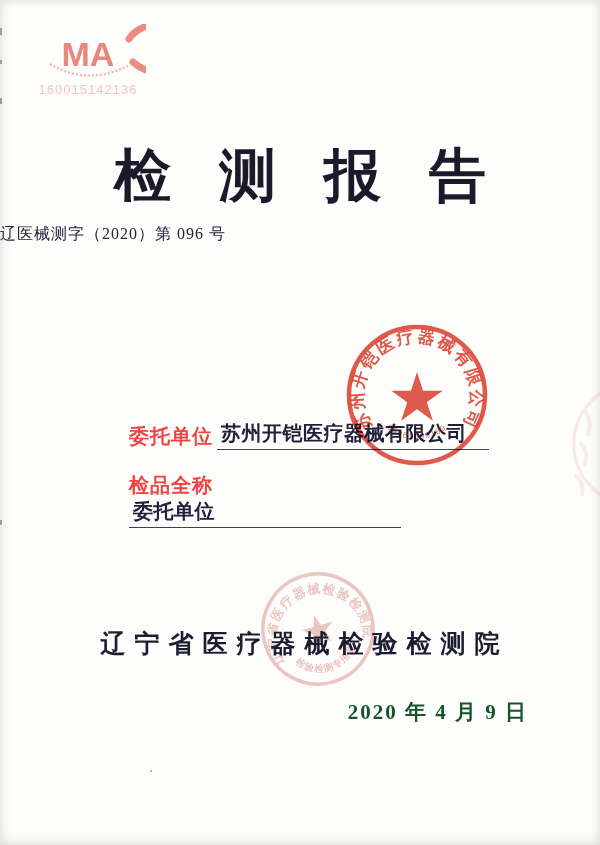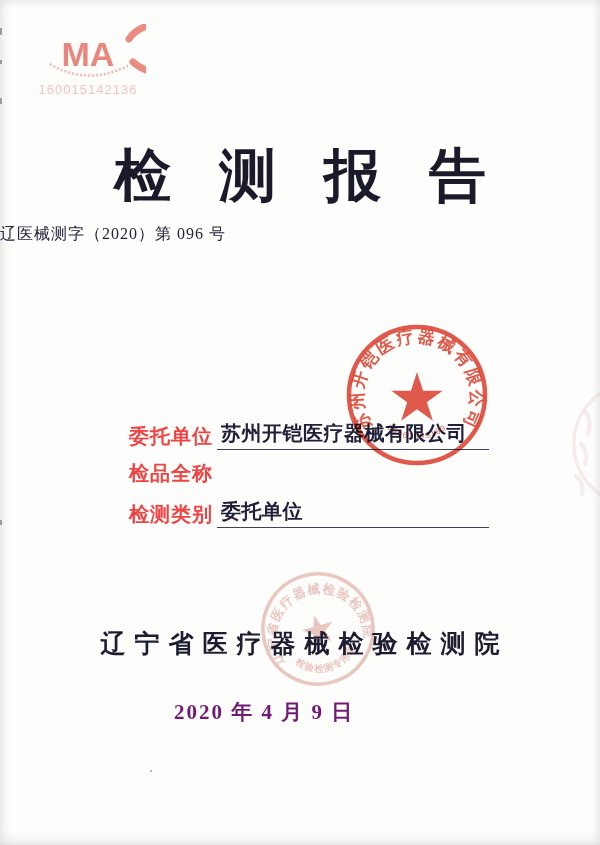--- a/index.html
+++ b/index.html
@@ -30,41 +30,41 @@
 
   
   .form-row{left:129px;display:flex;align-items:flex-end;}
   .form-label{font-size:20px;font-weight:600;color:#ef4444;width:88px;letter-spacing:1px;}
   .form-value{
     width:268px;font-size:20px;font-weight:600;color:#20203a;
     border-bottom:1.6px solid #3d4256;padding:0 0 2px 4px;letter-spacing:.5px;
     white-space:nowrap;
   }
   .row1{top:420px;}
-  .row2{top:460px;}
+  .row2{top:472px;}
   .row3{top:498px;}
 
   
   .company-seal{left:341px;top:319px;width:152px;height:152px;z-index:5;
     mix-blend-mode:multiply;opacity:.92;}
 
   
   .institute-seal{left:257px;top:568px;width:122px;height:122px;
     transform:rotate(-16deg);opacity:.55;mix-blend-mode:multiply;z-index:1;}
 
   
   .edge-stamp{right:0;top:372px;width:52px;height:160px;opacity:.5;z-index:1;}
 
   .institute-name{
     left:0;top:627px;width:600px;text-align:center;z-index:4;
     font-size:25px;font-weight:700;color:#1d1d32;letter-spacing:9px;text-indent:9px;
   }
   .report-date{
-    left:0;top:698px;width:528px;text-align:center;z-index:4;
-    font-size:21px;font-weight:700;color:#701a75;letter-spacing:2px;
+    left:0;top:698px;width:528px;text-align:right;z-index:4;
+    font-size:21px;font-weight:700;color:#14532d;letter-spacing:2px;
   }
 
   
   .tick{position:absolute;background:#5a5a58;opacity:.55;}
   .t1{left:0;top:28px;width:2px;height:7px;}
   .t2{left:0;top:60px;width:2px;height:4px;}
   .t3{left:0;top:98px;width:2px;height:6px;}
   .t4{left:0;top:520px;width:2px;height:5px;}
   .speck{position:absolute;left:150px;top:770px;width:2px;height:2px;background:#9a9a98;opacity:.7;}
 </style>
@@ -96,21 +96,20 @@
   <div class="abs subtitle">辽医械测字（2020）第 096 号</div>
 
   <div class="abs form-row row1">
     <span class="form-label">委托单位</span>
     <span class="form-value">苏州开铠医疗器械有限公司</span>
   </div>
   <div class="abs form-row row2">
     <span class="form-label">检品全称</span>
   </div>
   <div class="abs form-row row3">
-    <span class="form-label">检测类别</span>
     <span class="form-value">委托单位</span>
   </div>
 
   <div class="abs company-seal">
     <svg width="152" height="152" viewBox="0 0 152 152">
       <circle cx="76" cy="76" r="68" fill="none" stroke="#dc3a28" stroke-width="4.5" opacity="0.9"></circle>
       <path d="M 0,-27 L 6.06,-8.34 L 25.68,-8.34 L 9.81,3.19 L 15.87,21.84 L 0,10.31 L -15.87,21.84 L -9.81,3.19 L -25.68,-8.34 L -6.06,-8.34 Z" transform="translate(76,80)" fill="#dc3a28" opacity="0.9"></path>
       <path id="sealArcTop" d="M 31,107 A 54,54 0 1 1 121,107" fill="none"></path>
       <text font-size="17" font-weight="bold" fill="#dc3a28" letter-spacing="2.5" opacity="0.92">
         <textPath href="#sealArcTop" startOffset="50%" text-anchor="middle">苏州开铠医疗器械有限公司</textPath>

